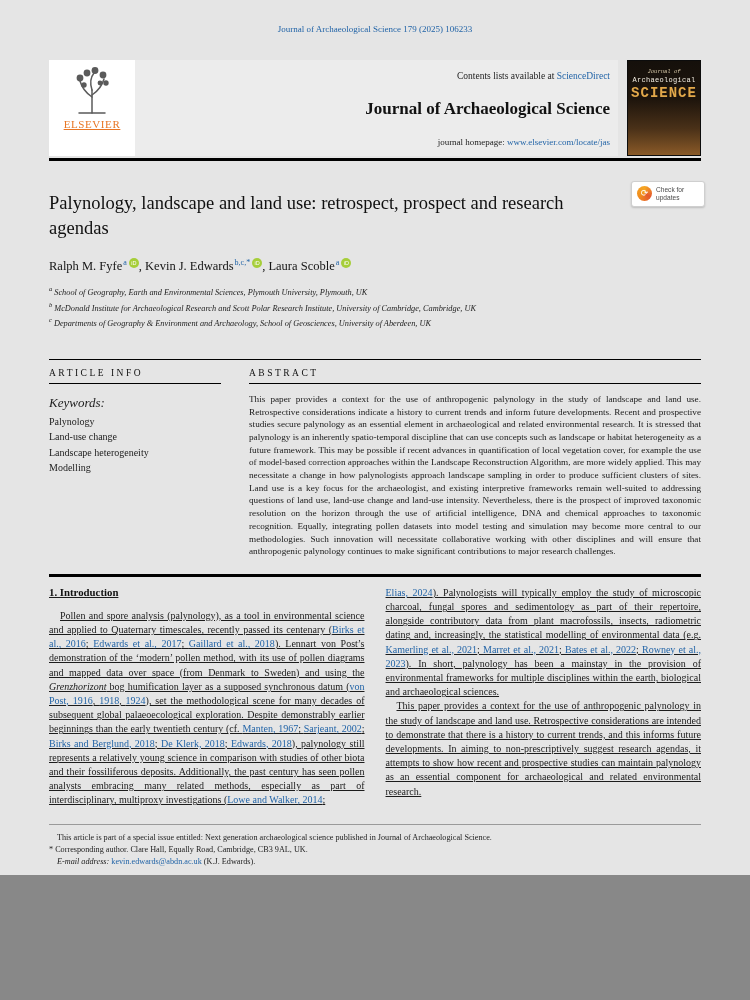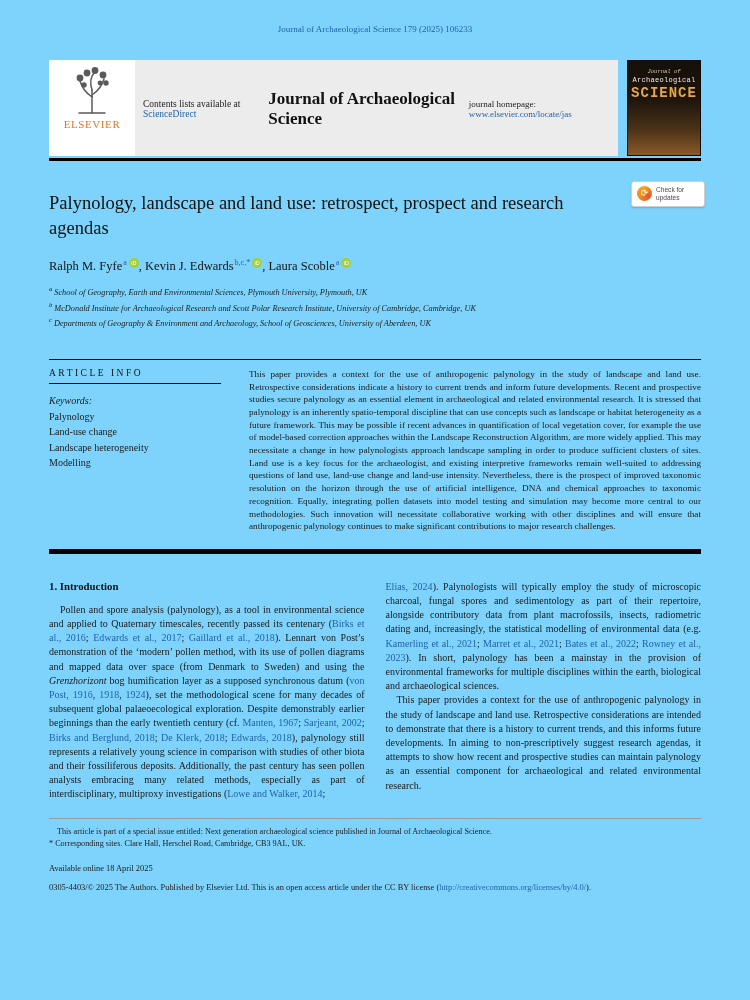--- a/index.html
+++ b/index.html
@@ -1,33 +1,33 @@
 <!DOCTYPE html>
 <html><head>
 <meta charset="utf-8">
 <style>
   * { margin:0; padding:0; box-sizing:border-box; }
   html,body { background:#888; }
   .page {
-    width:750px; height:1000px; margin:0 auto; background:#7dd3fc;
+    width:750px; height:875px; margin:0 auto; background:#e5e5e5;
     font-family:"Liberation Serif", serif; color:#1c1c1c;
     padding:24px 49px 0 49px; position:relative; overflow:hidden;
   }
   .link { color:#2264a7; text-decoration:none; cursor:pointer; }
   .s-link { color:#2264a7; cursor:pointer; }
   .s-italic { font-style:italic; }
 
   
   .journal-ref { text-align:center; font-size:9px; color:#2264a7; margin-bottom:26px; }
 
   
   .header { display:flex; align-items:stretch; height:96px; }
   .logo-block { width:86px; background:#fff; display:flex; flex-direction:column; align-items:center; justify-content:flex-start; padding-top:6px; }
-  .elsevier-word { font-size:11px; color:#e87624; letter-spacing:0.6px; margin-top:2px; }
-  .header-center { flex:1; background:#ececec; display:flex; flex-direction:row; align-items:center; justify-content:space-between; padding:11px 8px 9px; }
+  .elsevier-word { font-size:11px; color:#e87624; letter-spacing:0.6px; margin-top:2px;text-decoration:underline; }
+  .header-center { flex:1; background:#ececec; display:flex; flex-direction:column; align-items:flex-end; justify-content:space-between; padding:11px 8px 9px; }
   .contents-line { font-size:9.5px; color:#222; }
   .journal-title { font-size:17px; font-weight:bold; color:#111; }
   .homepage-line { font-size:9px; color:#222; }
   .cover {
     width:74px; margin-left:9px; border:1px solid #0c0c0c;
     background:linear-gradient(180deg,#15100b 0%,#1d140c 40%,#4a3118 72%,#8a5a28 100%);
     display:flex; flex-direction:column; align-items:center; padding-top:7px; cursor:pointer;font-family:Liberation Mono, monospace;
   }
   .cover-l1 { font-size:5.5px; color:#d8c9a8; font-style:italic; }
   .cover-l2 { font-size:7px; color:#f2ede2; letter-spacing:0.3px; margin-top:1px; }
@@ -59,32 +59,32 @@
     background:#a6ce39; color:#fff; font-size:5.5px; line-height:10px; text-align:center;
     font-family:"Liberation Sans", sans-serif; vertical-align:super; margin-left:2px; cursor:pointer;
   }
   .affiliations { margin-top:10px; }
   .affiliation { font-size:8.3px; font-style:italic; line-height:1.55; color:#222; }
   .affiliation sup { font-size:6.5px; margin-right:2px; }
 
   
   .info-abstract {
     display:flex; gap:28px; margin-top:28px;
-    border-top:1px solid #000; border-bottom:5px solid #000000;
+    border-top:1px solid #000; border-bottom:3px solid #000000;
     padding:8px 0 16px;
   }
   .info-col { width:172px; flex-shrink:0; }
   .abs-col { flex:1; }
   .col-heading { font-size:9.5px; letter-spacing:2.5px; color:#111; padding-bottom:5px; border-bottom:1px solid #000; margin-bottom:9px; }
-  .keywords-label { font-style:italic; font-size:10px; line-height:1.6; }
+  .keywords-label { font-style:italic; font-size:13px; line-height:1.6; }
   .keyword { font-size:10px; line-height:1.55; }
   .abstract-text { font-size:9.2px; line-height:1.38; text-align:justify; color:#1a1a1a; }
 
   
-  .body-cols { display:flex; gap:21px; margin-top:26px; }
+  .body-cols { display:flex; gap:21px; margin-top:9px;text-decoration:underline; }
   .body-cols .col { flex:1; min-width:0; }
   .section-heading { font-size:10.8px; font-weight:bold; margin-bottom:11px; color:#111; }
   .body-para { font-size:10px; line-height:1.42; text-align:justify; color:#1a1a1a; }
   .indent { text-indent:11px; }
   .para-gap { margin-top:0; }
 
   
   .footnotes { margin-top:16px; border-top:1px solid #9a9a9a; padding-top:7px; font-size:8.2px; line-height:1.5; color:#222; }
   .fn-indent { padding-left:8px; }
 
@@ -162,38 +162,40 @@
   <div class="info-abstract">
     <div class="info-col">
       <div class="col-heading">ARTICLE INFO</div>
       <div class="keywords-label">Keywords:</div>
       <div class="keyword">Palynology</div>
       <div class="keyword">Land-use change</div>
       <div class="keyword">Landscape heterogeneity</div>
       <div class="keyword">Modelling</div>
     </div>
     <div class="abs-col">
+      <div class="col-heading">ABSTRACT</div>
       <p class="abstract-text">This paper provides a context for the use of anthropogenic palynology in the study of landscape and land use. Retrospective considerations indicate a history to current trends and inform future developments. Recent and prospective studies secure palynology as an essential element in archaeological and related environmental research. It is stressed that palynology is an inherently spatio-temporal discipline that can use concepts such as landscape or habitat heterogeneity as a future framework. This may be possible if recent advances in quantification of local vegetation cover, for example the use of model-based correction approaches within the Landscape Reconstruction Algorithm, are more widely applied. This may necessitate a change in how palynologists approach landscape sampling in order to produce sufficient clusters of sites. Land use is a key focus for the archaeologist, and existing interpretive frameworks remain well-suited to addressing questions of land use, land-use change and land-use intensity. Nevertheless, there is the prospect of improved taxonomic resolution on the horizon through the use of artificial intelligence, DNA and chemical approaches to taxonomic recognition. Equally, integrating pollen datasets into model testing and simulation may become more central to our methodologies. Such innovation will necessitate collaborative working with other disciplines and will ensure that anthropogenic palynology continues to make significant contributions to major research challenges.</p>
     </div>
   </div>
 
   <div class="body-cols">
     <div class="col">
       <h2 class="section-heading">1. Introduction</h2>
       <p class="body-para indent"><span>Pollen and spore analysis (palynology), as a tool in environmental science and applied to Quaternary timescales, recently passed its centenary (</span><span class="s-link">Birks et al., 2016</span><span>; </span><span class="s-link">Edwards et al., 2017</span><span>; </span><span class="s-link">Gaillard et al., 2018</span><span>). Lennart von Post’s demonstration of the ‘modern’ pollen method, with its use of pollen diagrams and mapped data over space (from Denmark to Sweden) and using the </span><span class="s-italic">Grenzhorizont</span><span> bog humification layer as a supposed synchronous datum (</span><span class="s-link">von Post, 1916</span><span>, </span><span class="s-link">1918</span><span>, </span><span class="s-link">1924</span><span>), set the methodological scene for many decades of subsequent global palaeoecological exploration. Despite demonstrably earlier beginnings than the early twentieth century (cf. </span><span class="s-link">Manten, 1967</span><span>; </span><span class="s-link">Sarjeant, 2002</span><span>; </span><span class="s-link">Birks and Berglund, 2018</span><span>; </span><span class="s-link">De Klerk, 2018</span><span>; </span><span class="s-link">Edwards, 2018</span><span>), palynology still represents a relatively young science in comparison with studies of other biota and their fossiliferous deposits. Additionally, the past century has seen pollen analysts embracing many related methods, especially as part of interdisciplinary, multiproxy investigations (</span><span class="s-link">Lowe and Walker, 2014</span><span>;</span></p>
     </div>
     <div class="col">
       <p class="body-para"><span class="s-link">Elias, 2024</span><span>). Palynologists will typically employ the study of microscopic charcoal, fungal spores and sedimentology as part of their repertoire, alongside contributory data from plant macrofossils, insects, radiometric dating and, increasingly, the statistical modelling of environmental data (e.g. </span><span class="s-link">Kamerling et al., 2021</span><span>; </span><span class="s-link">Marret et al., 2021</span><span>; </span><span class="s-link">Bates et al., 2022</span><span>; </span><span class="s-link">Rowney et al., 2023</span><span>). In short, palynology has been a mainstay in the provision of environmental frameworks for multiple disciplines within the earth, biological and archaeological sciences.</span></p>
       <p class="body-para indent para-gap">This paper provides a context for the use of anthropogenic palynology in the study of landscape and land use. Retrospective considerations are intended to demonstrate that there is a history to current trends, and this informs future developments. In aiming to non-prescriptively suggest research agendas, it attempts to show how recent and prospective studies can maintain palynology as an essential component for archaeological and related environmental research.</p>
     </div>
   </div>
 
   <div class="footnotes">
     <div class="fn-indent">This article is part of a special issue entitled: Next generation archaeological science published in Journal of Archaeological Science.</div>
-    <div>* Corresponding sites. Clare Hall, Herschel Road, Cambridge, CB3 9AL, UK.</div>
+    <div>* Corresponding author. Clare Hall, Equally Road, Cambridge, CB3 9AL, UK.</div>
+    <div class="fn-indent"><span class="s-italic">E-mail address: </span><span class="s-link">kevin.edwards@abdn.ac.uk</span><span> (K.J. Edwards).</span></div>
   </div>
 
   <div class="footer">
     <div>Available online 18 April 2025</div>
     <div class="footer-license"><span>0305-4403/© 2025 The Authors. Published by Elsevier Ltd. This is an open access article under the CC BY license (</span><span class="s-link">http://creativecommons.org/licenses/by/4.0/</span><span>).</span></div>
   </div>
 
 </div>
 
 </body></html>

